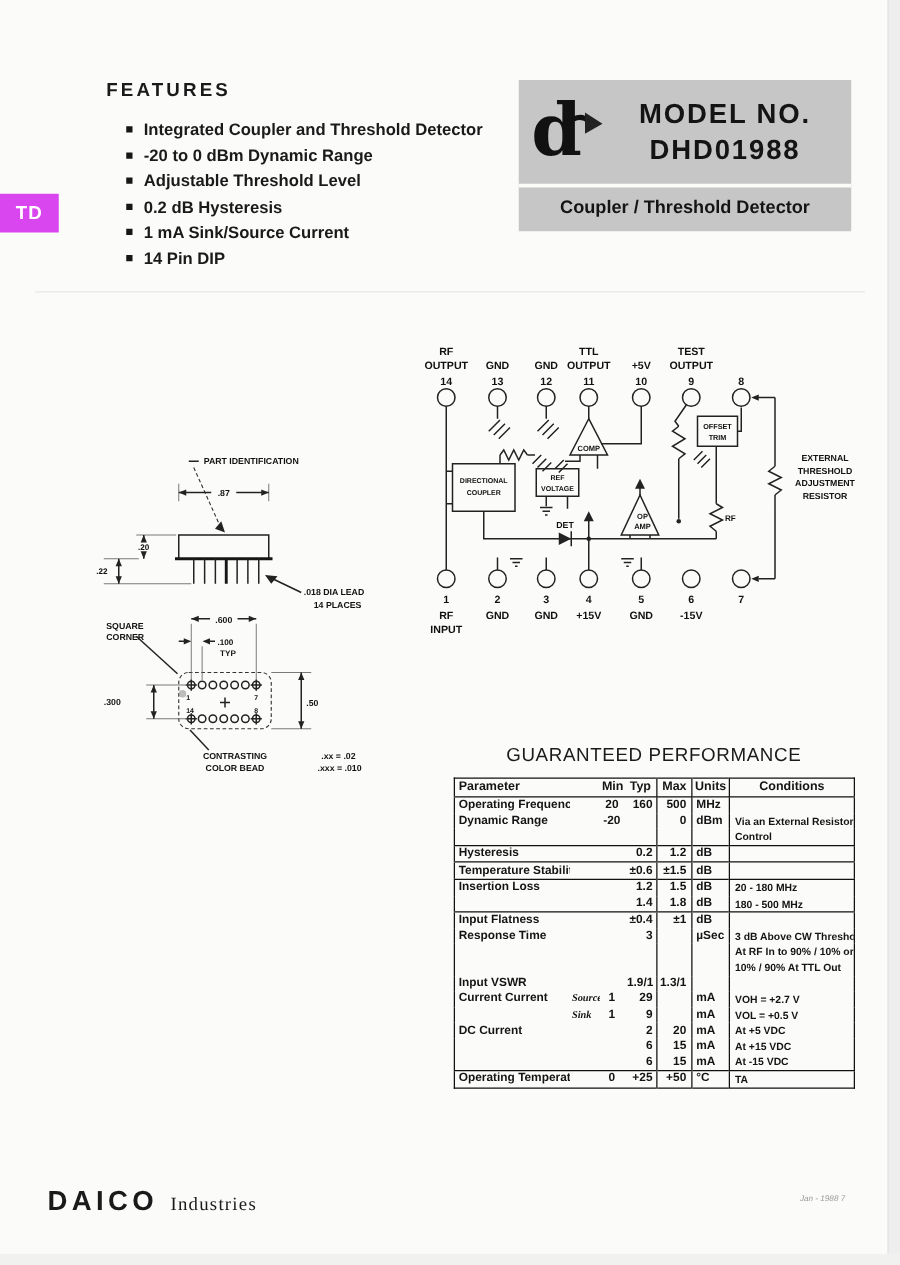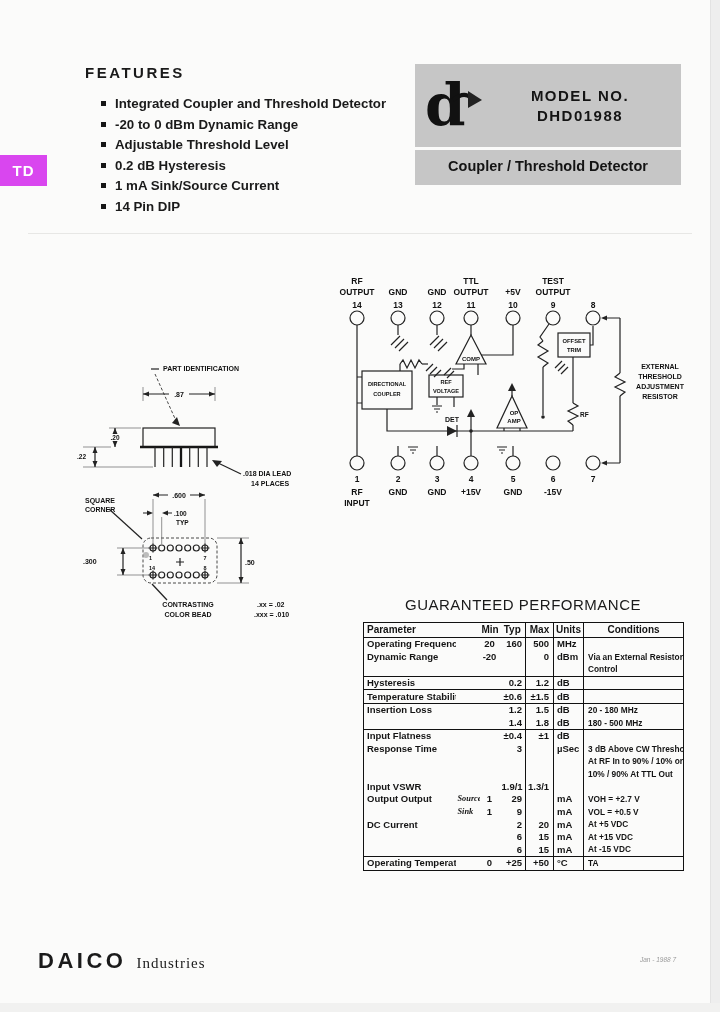--- a/index.html
+++ b/index.html
@@ -21,21 +21,21 @@
   .features{left:85px;top:64px;width:330px}
   .features h1{margin:0 0 10px 0;font-size:15px;letter-spacing:2.5px;font-weight:bold}
   .features ul{list-style:none;margin:16px;padding:0}
   .features li{display:flex;align-items:center;margin-bottom:7.5px;font-size:13.3px;font-weight:bold;line-height:13px}
   .features .sq{width:5px;height:5px;background:#161616;margin-right:9px;flex:0 0 auto}
 
   
   .model-box{left:415px;top:64px;width:266px;height:121px;background:#c6c6c6}
   .model-top{height:86px;border-bottom:3px solid #fbfbfa;display:flex;align-items:center;padding:0 8px;box-sizing:border-box}
   .model-logo{width:64px;flex:0 0 auto}
-  .model-text{flex:1;text-align:center;font-weight:bold;font-size:15px;letter-spacing:1.5px;line-height:1.3;color:#141414}
+  .model-text{flex:1;text-align:center;font-weight:bold;font-size:22px;letter-spacing:1.5px;line-height:1.3;color:#141414}
   .model-sub{height:32px;display:flex;align-items:center;justify-content:center;
              font-weight:bold;font-size:14.5px;color:#141414}
 
   
   .perf-title{left:363px;top:596px;width:320px;text-align:center;font-size:15px;font-weight:normal;letter-spacing:0.5px}
   .perf-table{left:363px;top:622px}
   table{border-collapse:collapse;table-layout:fixed;width:320px;border:1.6px solid #111;
         font-size:9.5px;font-weight:bold;color:#141414}
   th,td{padding:0 2px;height:12.6px;line-height:1.05;overflow:hidden;white-space:nowrap}
   th{border-bottom:1.4px solid #111;text-align:center;height:14px;font-size:10px}
@@ -477,21 +477,21 @@
   <tr>
           <td class="al">Input VSWR</td>
           <td class="sub"></td>
           <td class="min"></td>
           <td class="typ bR">1.9/1</td>
           <td class="max bR">1.3/1</td>
           <td class="units bR"></td>
           <td class="cond"></td>
         </tr>
   <tr>
-          <td class="al">Output Output</td>
+          <td class="al">Current Current</td>
           <td class="sub">Source</td>
           <td class="min">1</td>
           <td class="typ bR">29</td>
           <td class="max bR"></td>
           <td class="units bR">mA</td>
           <td class="cond">VOH = +2.7 V</td>
         </tr>
   <tr>
           <td class="al"></td>
           <td class="sub">Sink</td>

